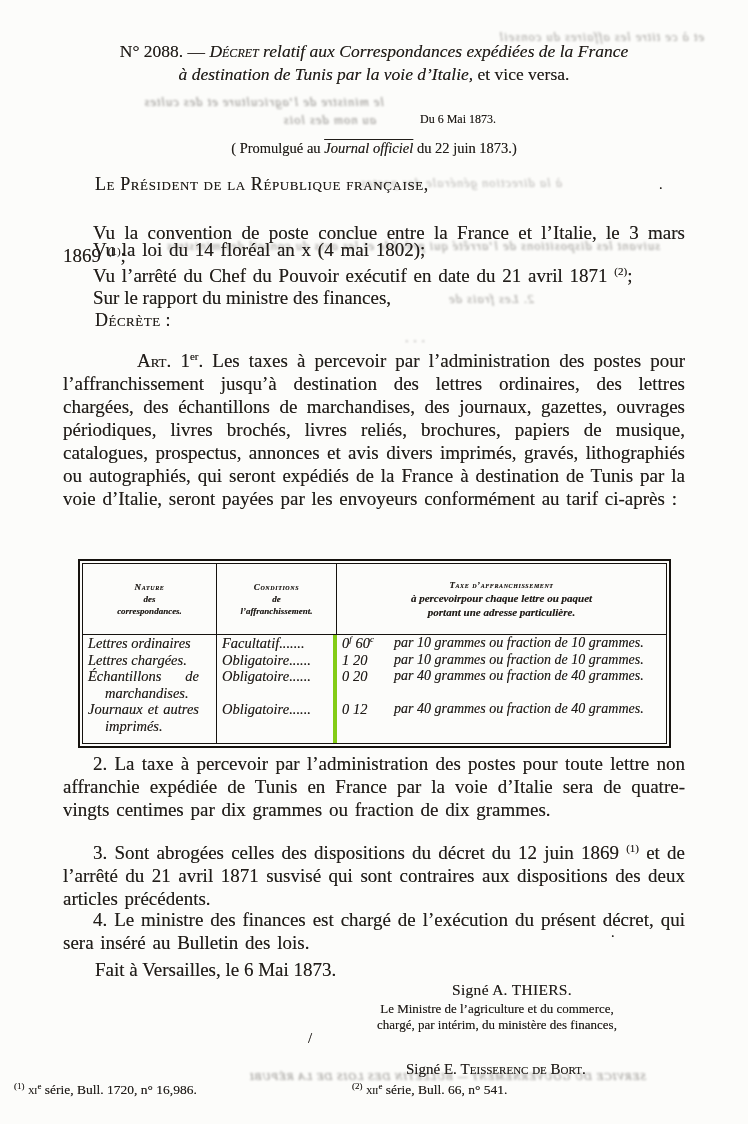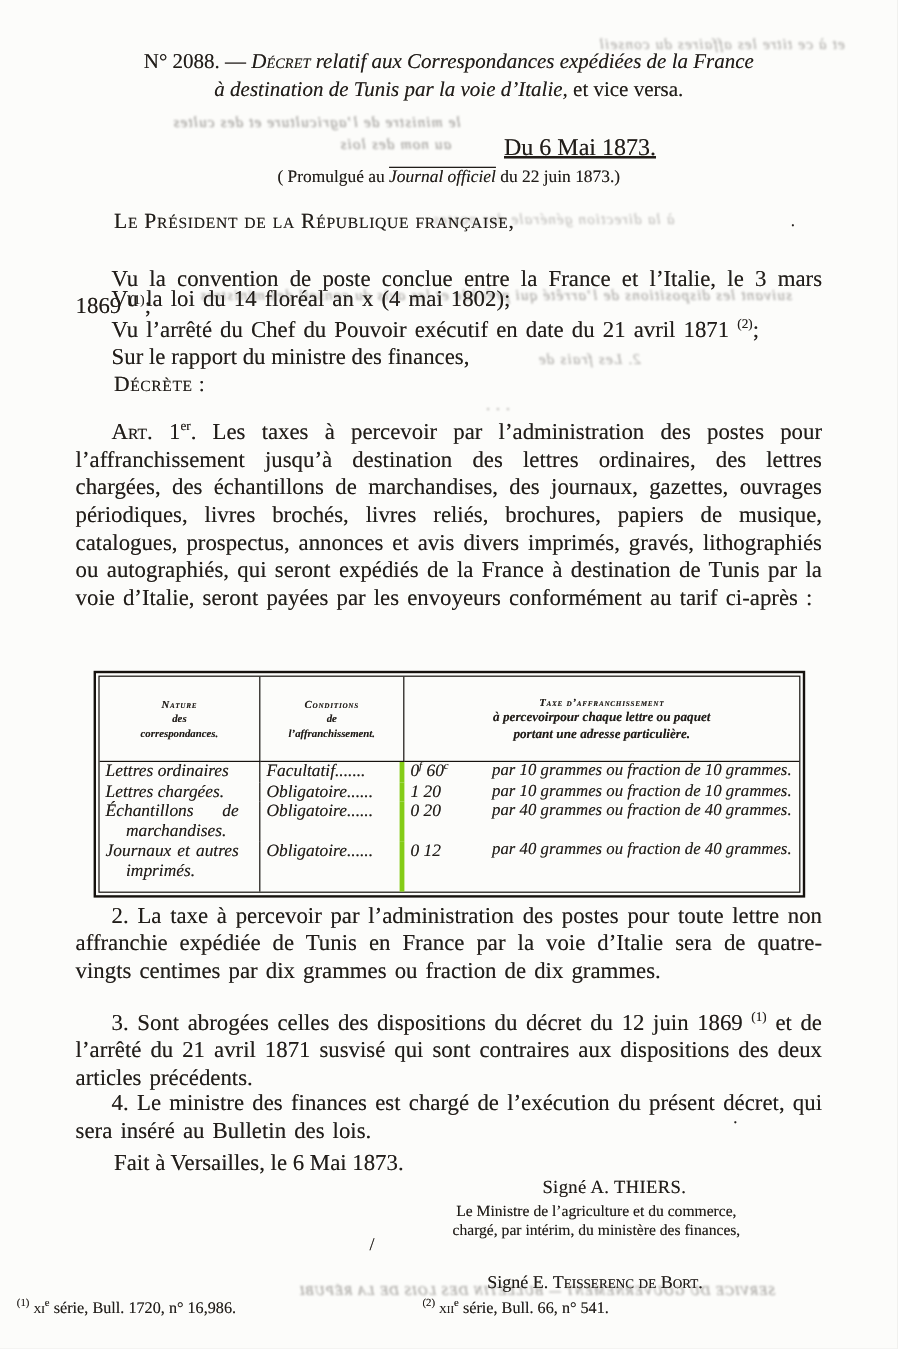--- a/index.html
+++ b/index.html
@@ -6,48 +6,48 @@
   .page{
     position:relative;width:748px;height:1124px;background:#fcfcfa;
     font-family:"Liberation Serif","DejaVu Serif",serif;color:#211d19;
     overflow:hidden;text-shadow:0 0 .5px rgba(30,26,22,.55);
   }
   .abs{position:absolute;}
   
   .title{top:40px;left:0;width:100%;text-align:center;font-size:17.5px;line-height:23px;font-style:italic;}
   .title .rm{font-style:normal;}
   .title .sc{font-variant:small-caps;}
-  .date{top:112px;left:420px;font-size:20px;text-decoration:underline;}
+  .date{top:112px;left:420px;font-size:12px;}
   .prom{top:140px;left:0;width:100%;text-align:center;font-size:14.5px;}
   .prom .jo{font-style:italic;text-decoration:overline;}
   
   .pres{top:174px;left:95px;font-size:18px;font-variant:small-caps;letter-spacing:.6px;}
   .para{width:622px;left:63px;font-size:19px;line-height:23px;text-indent:30px;}
   .just{text-align:justify;word-spacing:2px;}
   .vu1{top:199px;margin-top:39px;} .vu2{top:221px;} .vu3{top:264px;} .rap{top:286px;}
   .dec{top:310px;left:95px;font-size:18px;font-variant:small-caps;letter-spacing:.5px;}
   sup.ref{font-size:11px;line-height:0;}
   
   .a1{top:349px;} .a2{top:752px;} .a3{top:841px;} .a4{top:908px;}
-  .artsc{font-variant:small-caps;}
+  .artsc{font-variant:small-caps;margin-left:44px;}
   sup.er{font-size:11px;line-height:0;}
   
   .tbl{left:78px;top:559px;width:593px;border:2.5px solid #16120e;padding:2px;box-sizing:border-box;}
   .tbl-inner{border:1px solid #16120e;}
   .thead,.trow{display:grid;grid-template-columns:134px 120px 1fr;font-style:italic;}
   .th{border-right:1px solid #16120e;border-bottom:1px solid #16120e;height:70px;
       display:flex;flex-direction:column;justify-content:center;text-align:center;}
   .th:last-child{border-right:none;}
   .h-main{font-size:9px;font-weight:700;font-variant:small-caps;letter-spacing:.6px;line-height:12px;}
   .h-s{font-size:9px;font-weight:700;line-height:12px;}
   .h-sub{font-size:11px;font-weight:700;line-height:14px;}
   .td{font-size:14.5px;line-height:16.5px;padding:0 17px 0 5px;}
   .td.c1{border-right:1px solid #16120e;text-align:justify;padding-left:22px;text-indent:-17px;}
   .td.c2{border-right:4px solid #84cc16;white-space:nowrap;}
-  .td.c3{display:flex;white-space:nowrap;gap:16px;}
+  .td.c3{display:flex;white-space:nowrap;}
   .trow:first-child .td{padding-top:5px;}
   .trow:last-child .td{padding-bottom:9px;}
   .amt{width:52px;flex:0 0 auto;}
   .amt sup{font-size:9px;line-height:0;}
   .desc{font-size:14px;}
   
   .fait{top:959px;left:95px;font-size:19px;}
   .s1{top:981px;left:452px;font-size:15.5px;letter-spacing:.3px;}
   .min{top:1001px;left:338px;width:318px;text-align:center;font-size:13px;line-height:15.5px;}
   .slash{top:1030px;left:308px;font-size:15px;}

